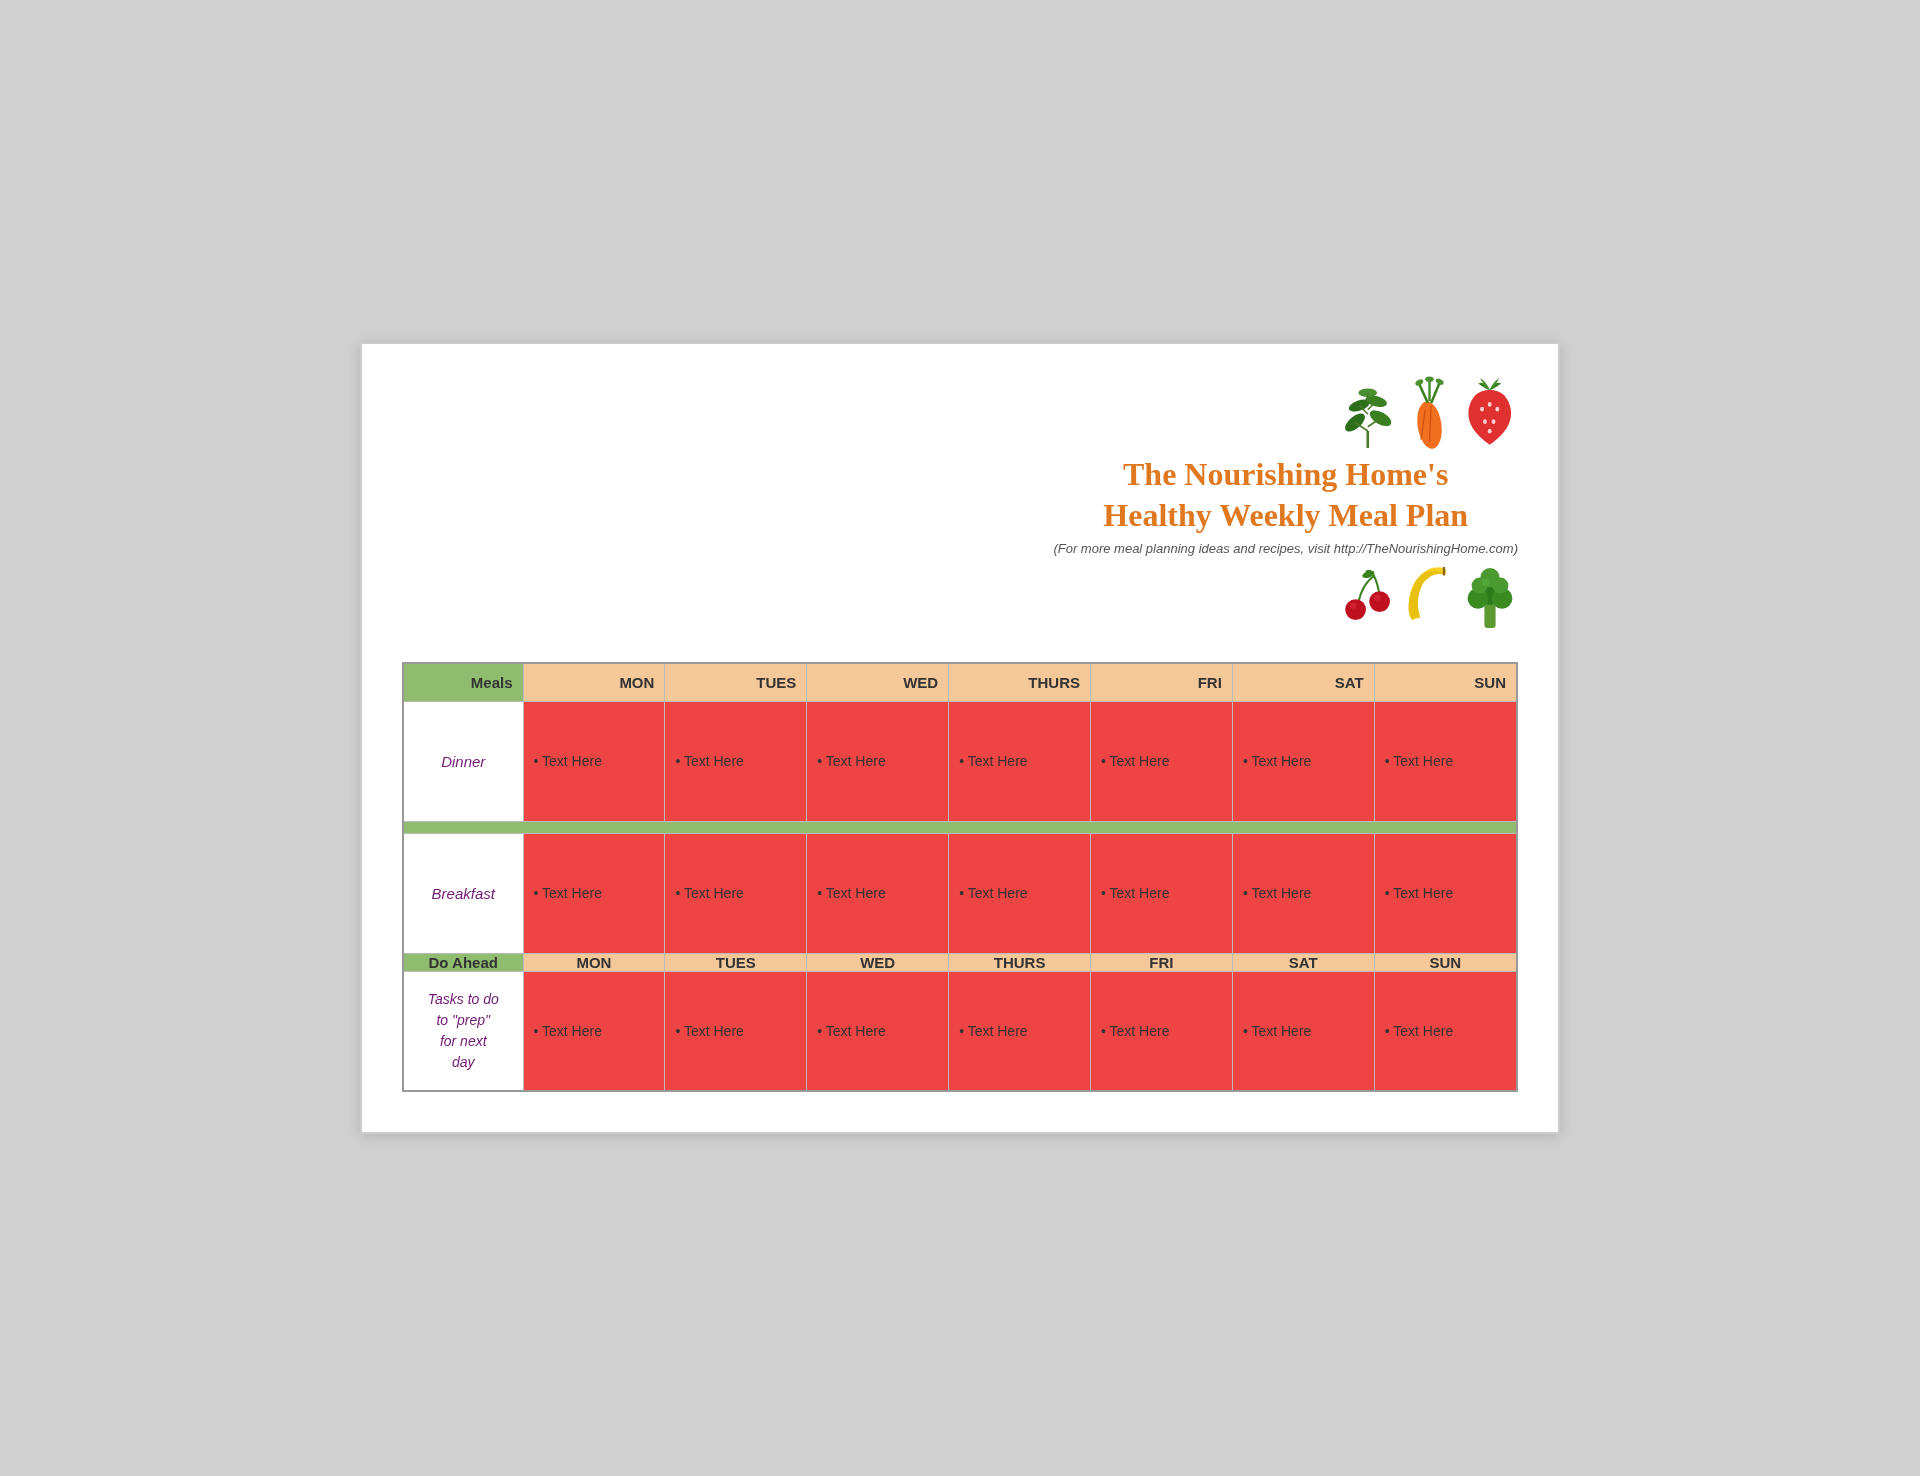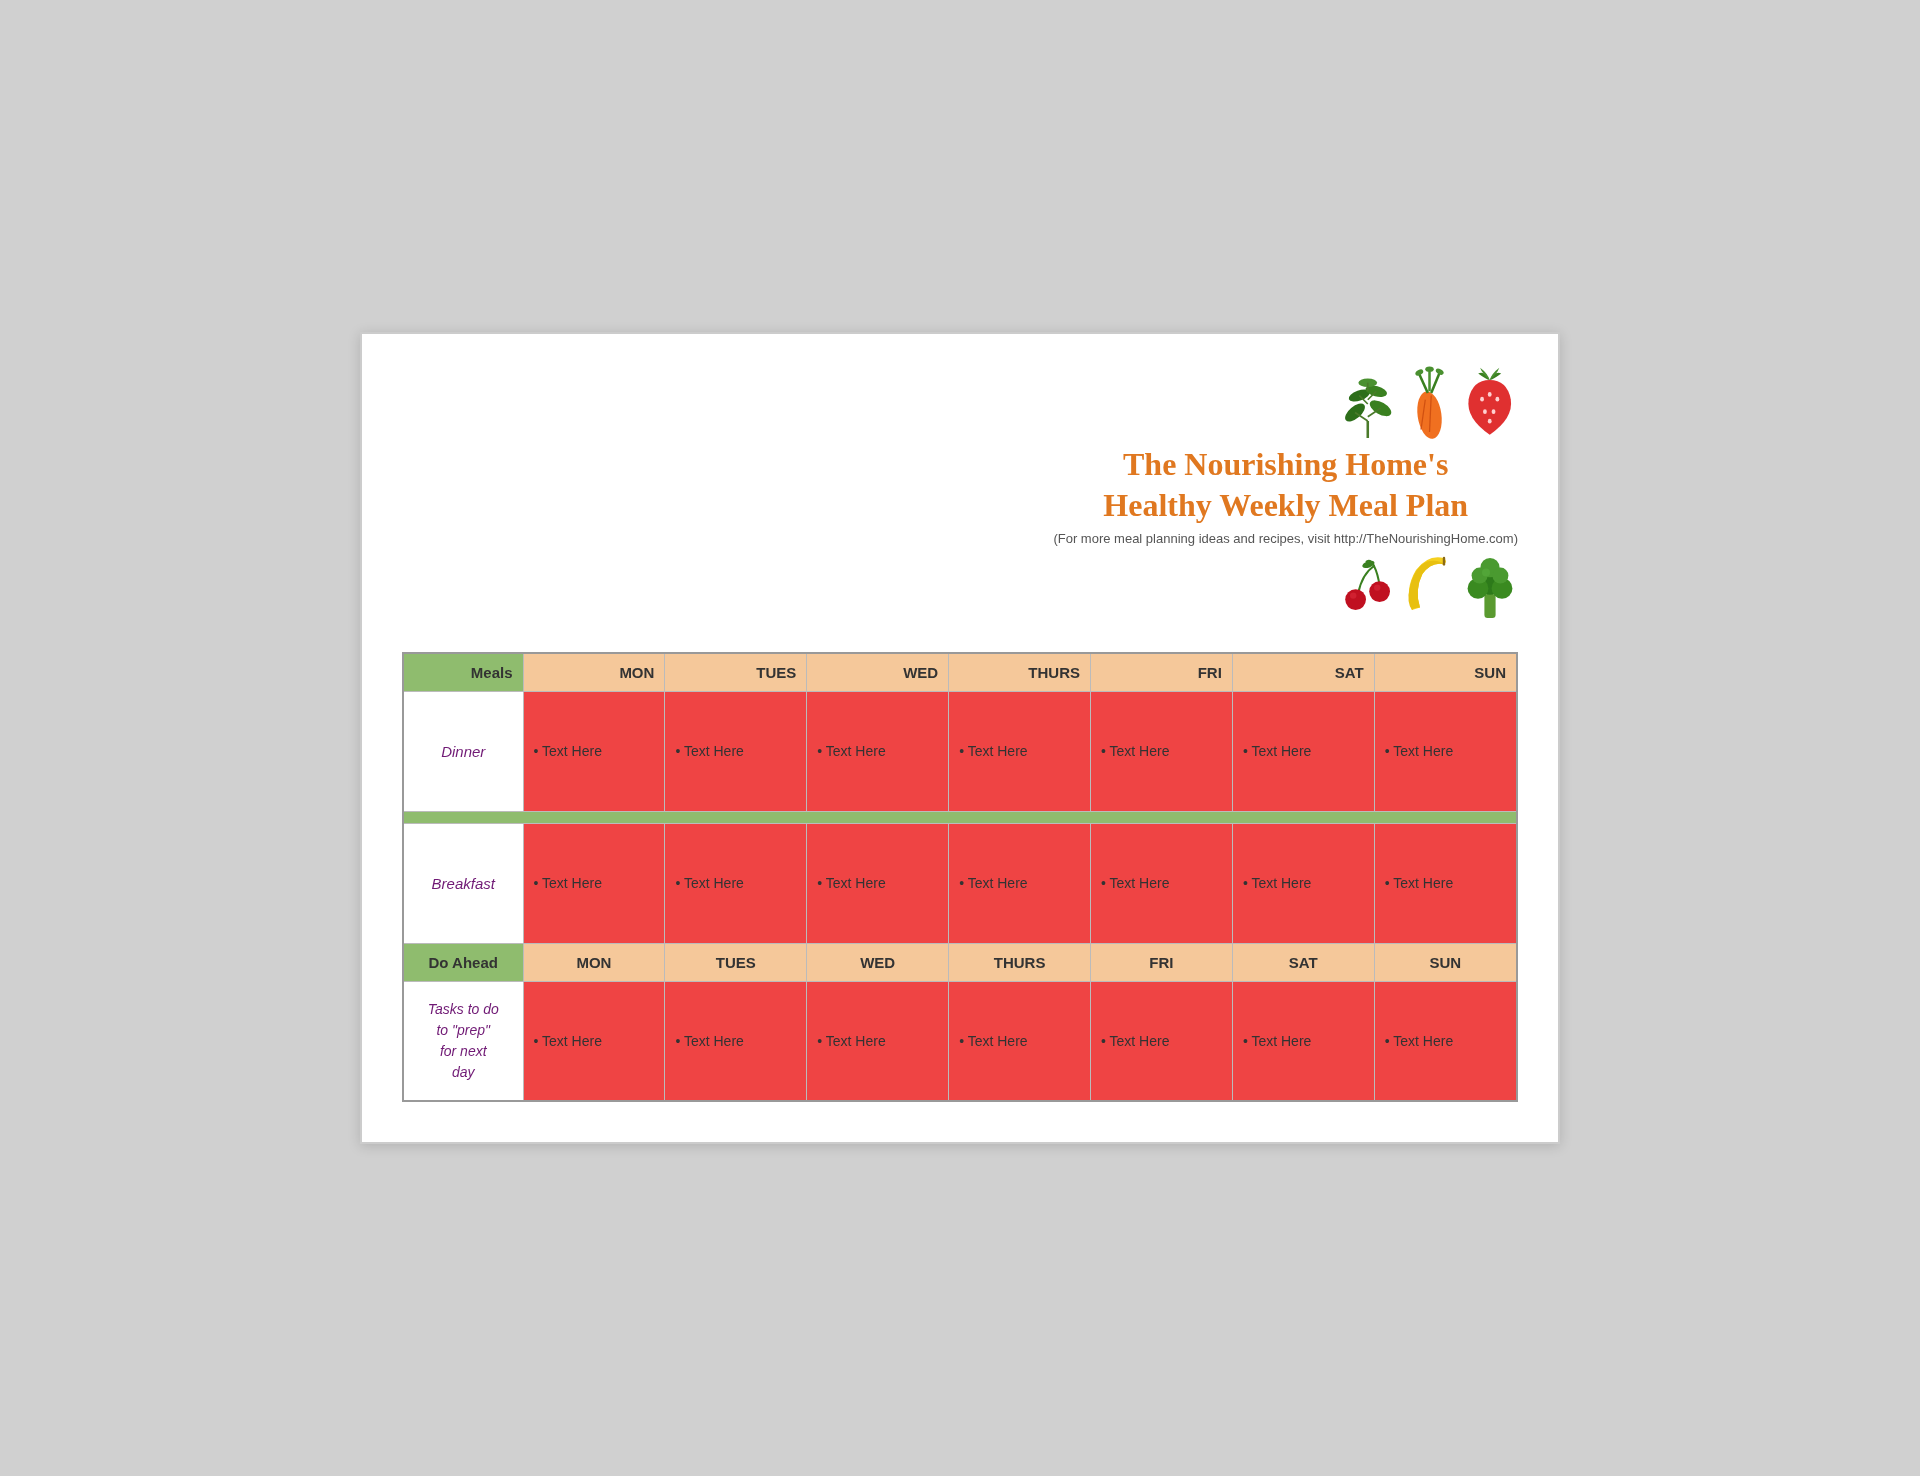--- a/index.html
+++ b/index.html
@@ -45,20 +45,21 @@
     .header-title h1 {
       color: #e07820;
       font-size: 32px;
       font-weight: bold;
       font-family: 'Georgia', serif;
       line-height: 1.3;
     }
     .header-title .subtitle {
       color: #555;
       font-size: 13px;
+      font-style: italic;
       margin-top: 4px;
     }
 
     
     .icon-svg {
       width: auto;
       height: 80px;
     }
 
     
@@ -123,21 +124,21 @@
       padding: 0;
       border: none;
     }
     
     .do-ahead-header th {
       background-color: #f5c89a;
       color: #333;
       text-align: center;
       font-weight: bold;
       font-size: 15px;
-      padding: 10px;
+      padding: 0;
     }
     .do-ahead-header th.do-ahead-col {
       background-color: #8fbc6e;
       color: #333;
       font-weight: bold;
       font-size: 15px;
     }
   </style>
 </head>
 <body>

